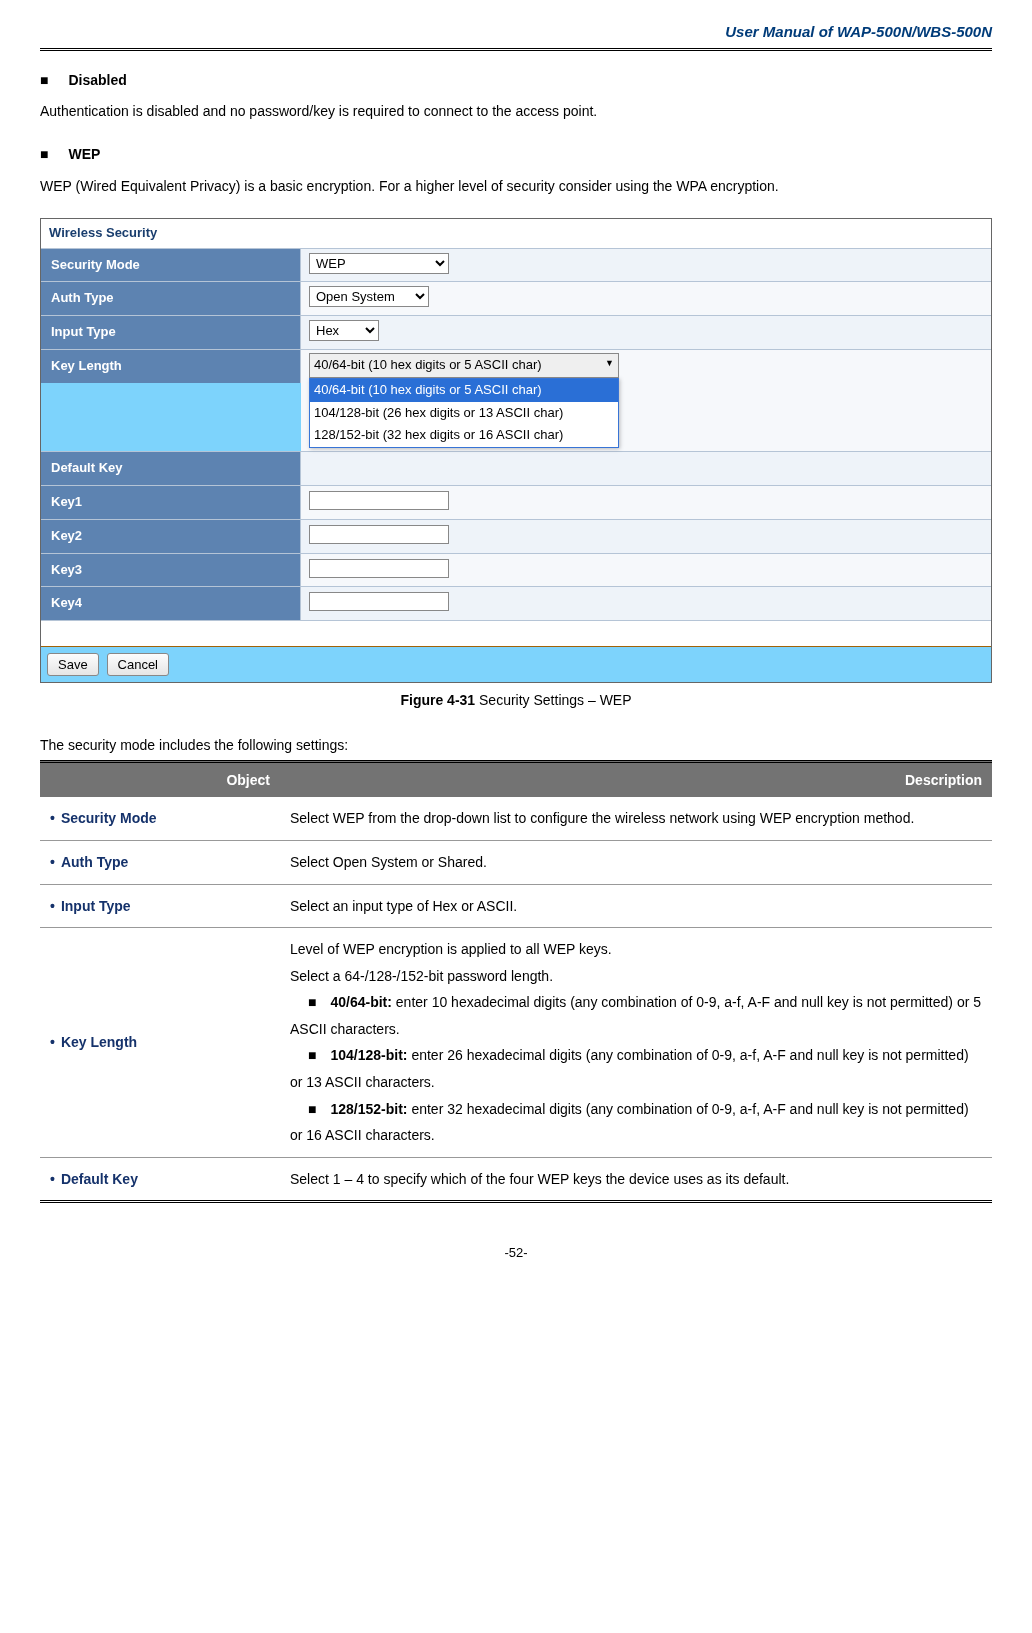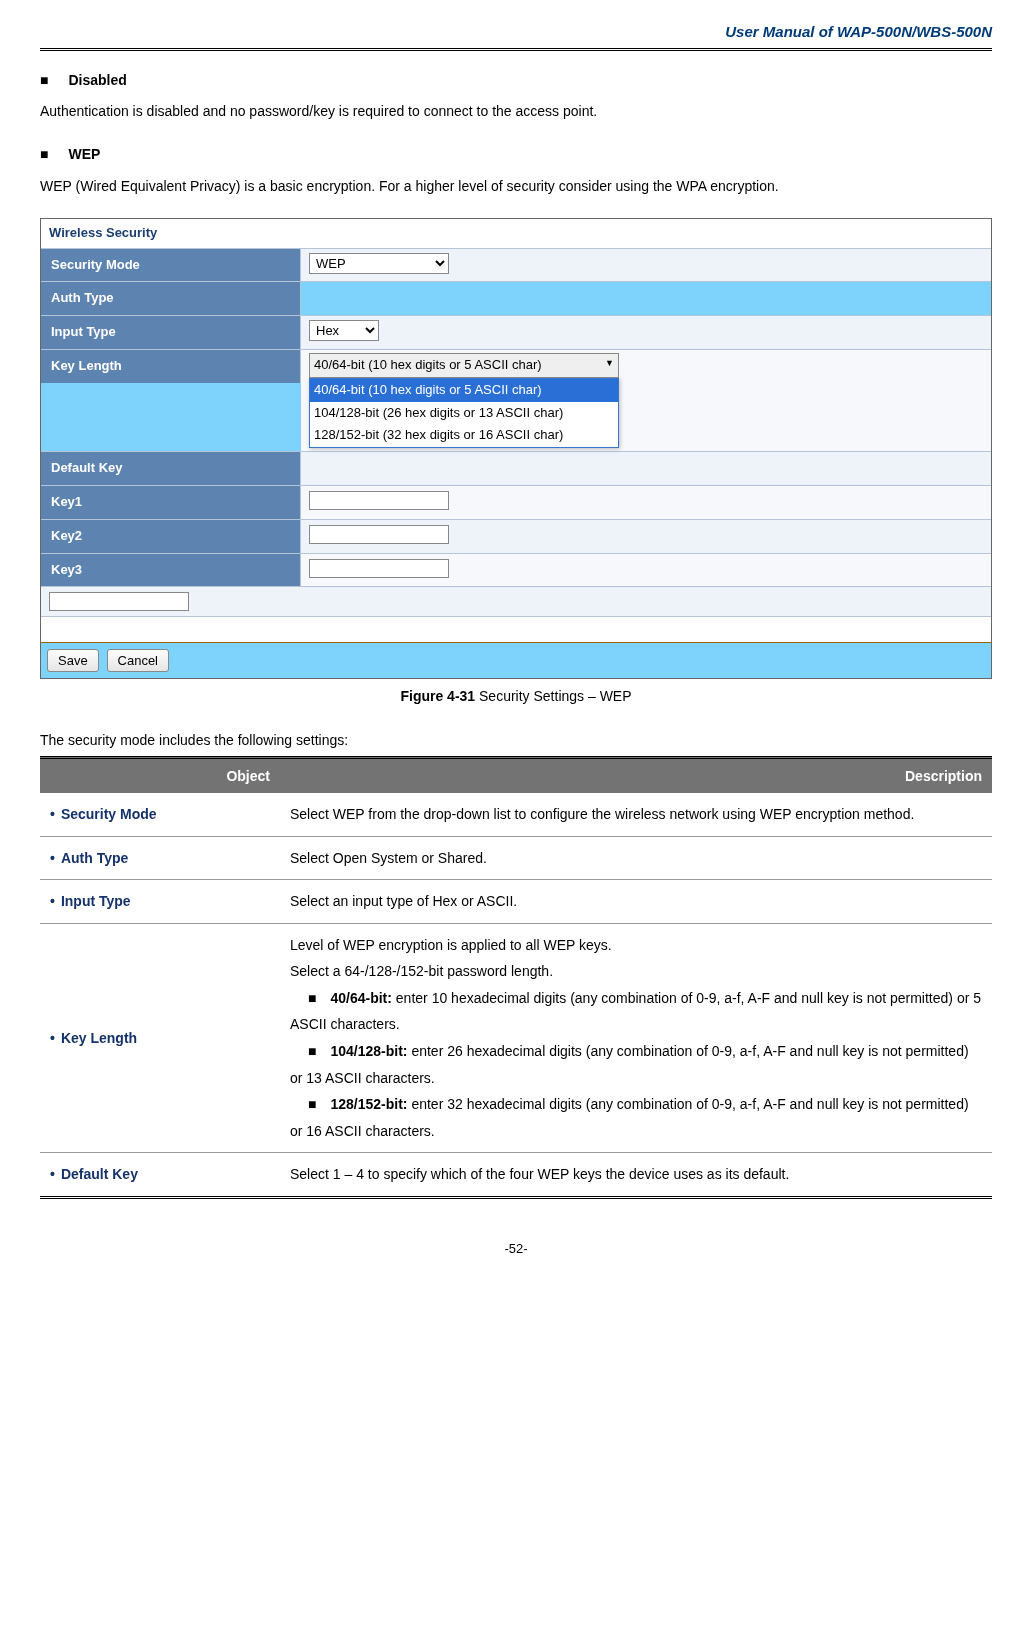--- a/index.html
+++ b/index.html
@@ -162,20 +162,25 @@
     <div class="ss-label">Security Mode</div>
     <div class="ss-val">
       <select class="ui-select mid">
         <option>WEP</option>
       </select>
     </div>
   </div>
 
   <div class="ss-row alt">
     <div class="ss-label">Auth Type</div>
+    <div class="ss-val">
+      <select class="ui-select" style="width:120px">
+        <option>Open System</option>
+      </select>
+    </div>
   </div>
 
   <div class="ss-row">
     <div class="ss-label">Input Type</div>
     <div class="ss-val">
       <select class="ui-select narrow">
         <option>Hex</option>
       </select>
     </div>
   </div>
@@ -205,20 +210,21 @@
   </div>
   <div class="ss-row">
     <div class="ss-label">Key2</div>
     <div class="ss-val"><input class="ui-input mid" value="" style=""></div>
   </div>
   <div class="ss-row alt">
     <div class="ss-label">Key3</div>
     <div class="ss-val"><input class="ui-input mid" value="" style=""></div>
   </div>
   <div class="ss-row">
+    <div class="ss-label">Key4</div>
     <div class="ss-val"><input class="ui-input mid" value="" style=""></div>
   </div>
 
   <div style="height:26px;border-top:1px solid #b5c4d6;background:#fff;"></div>
   <div class="btn-row">
     <button class="ui-btn">Save</button>
     <button class="ui-btn">Cancel</button>
   </div>
 </div>
 

